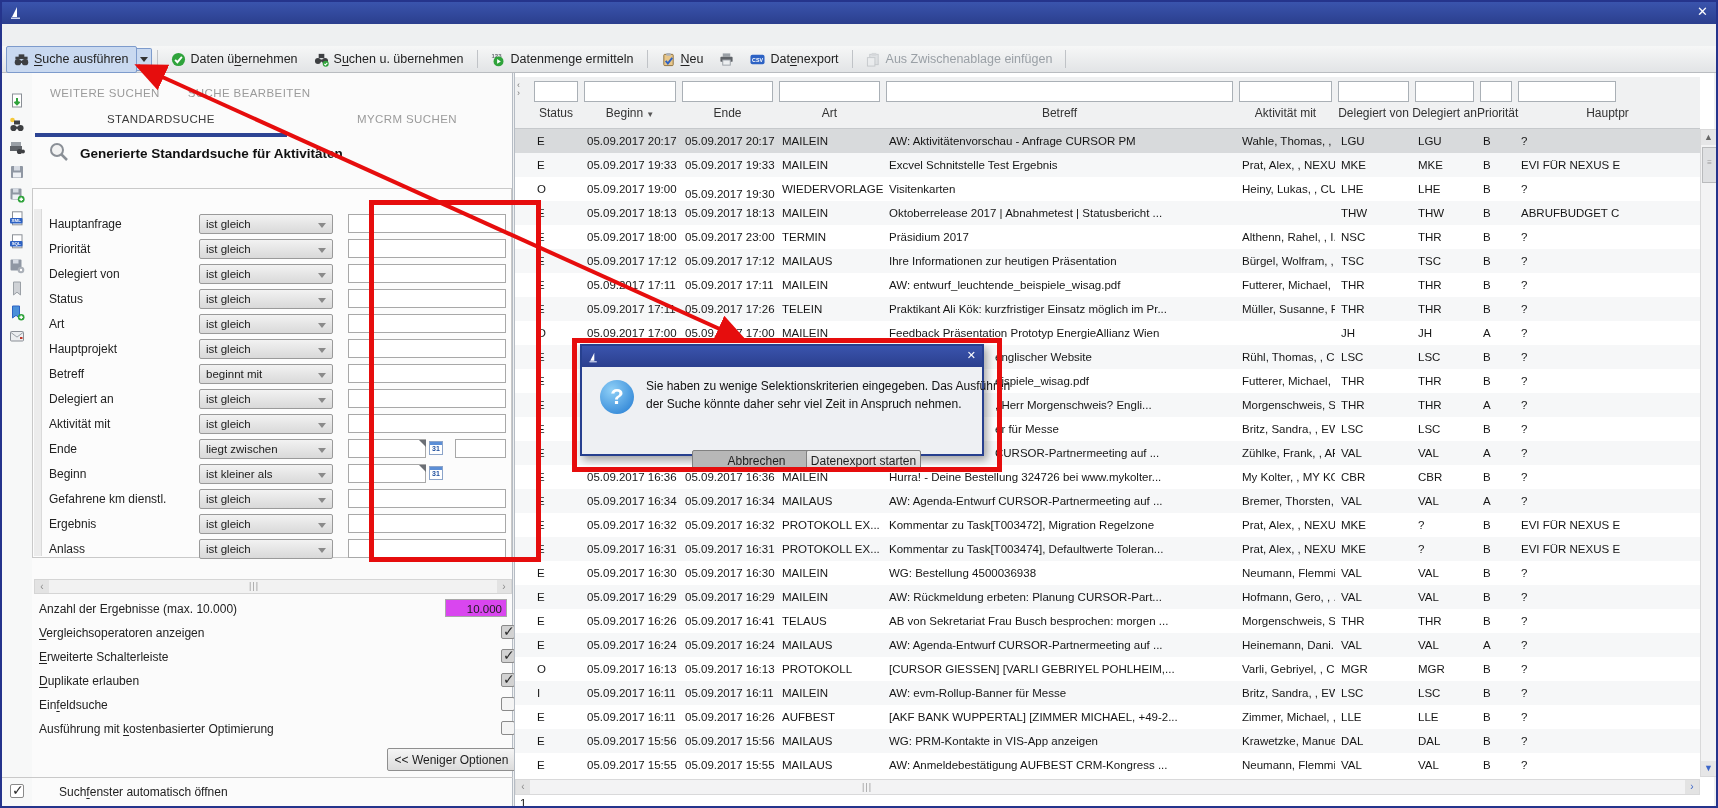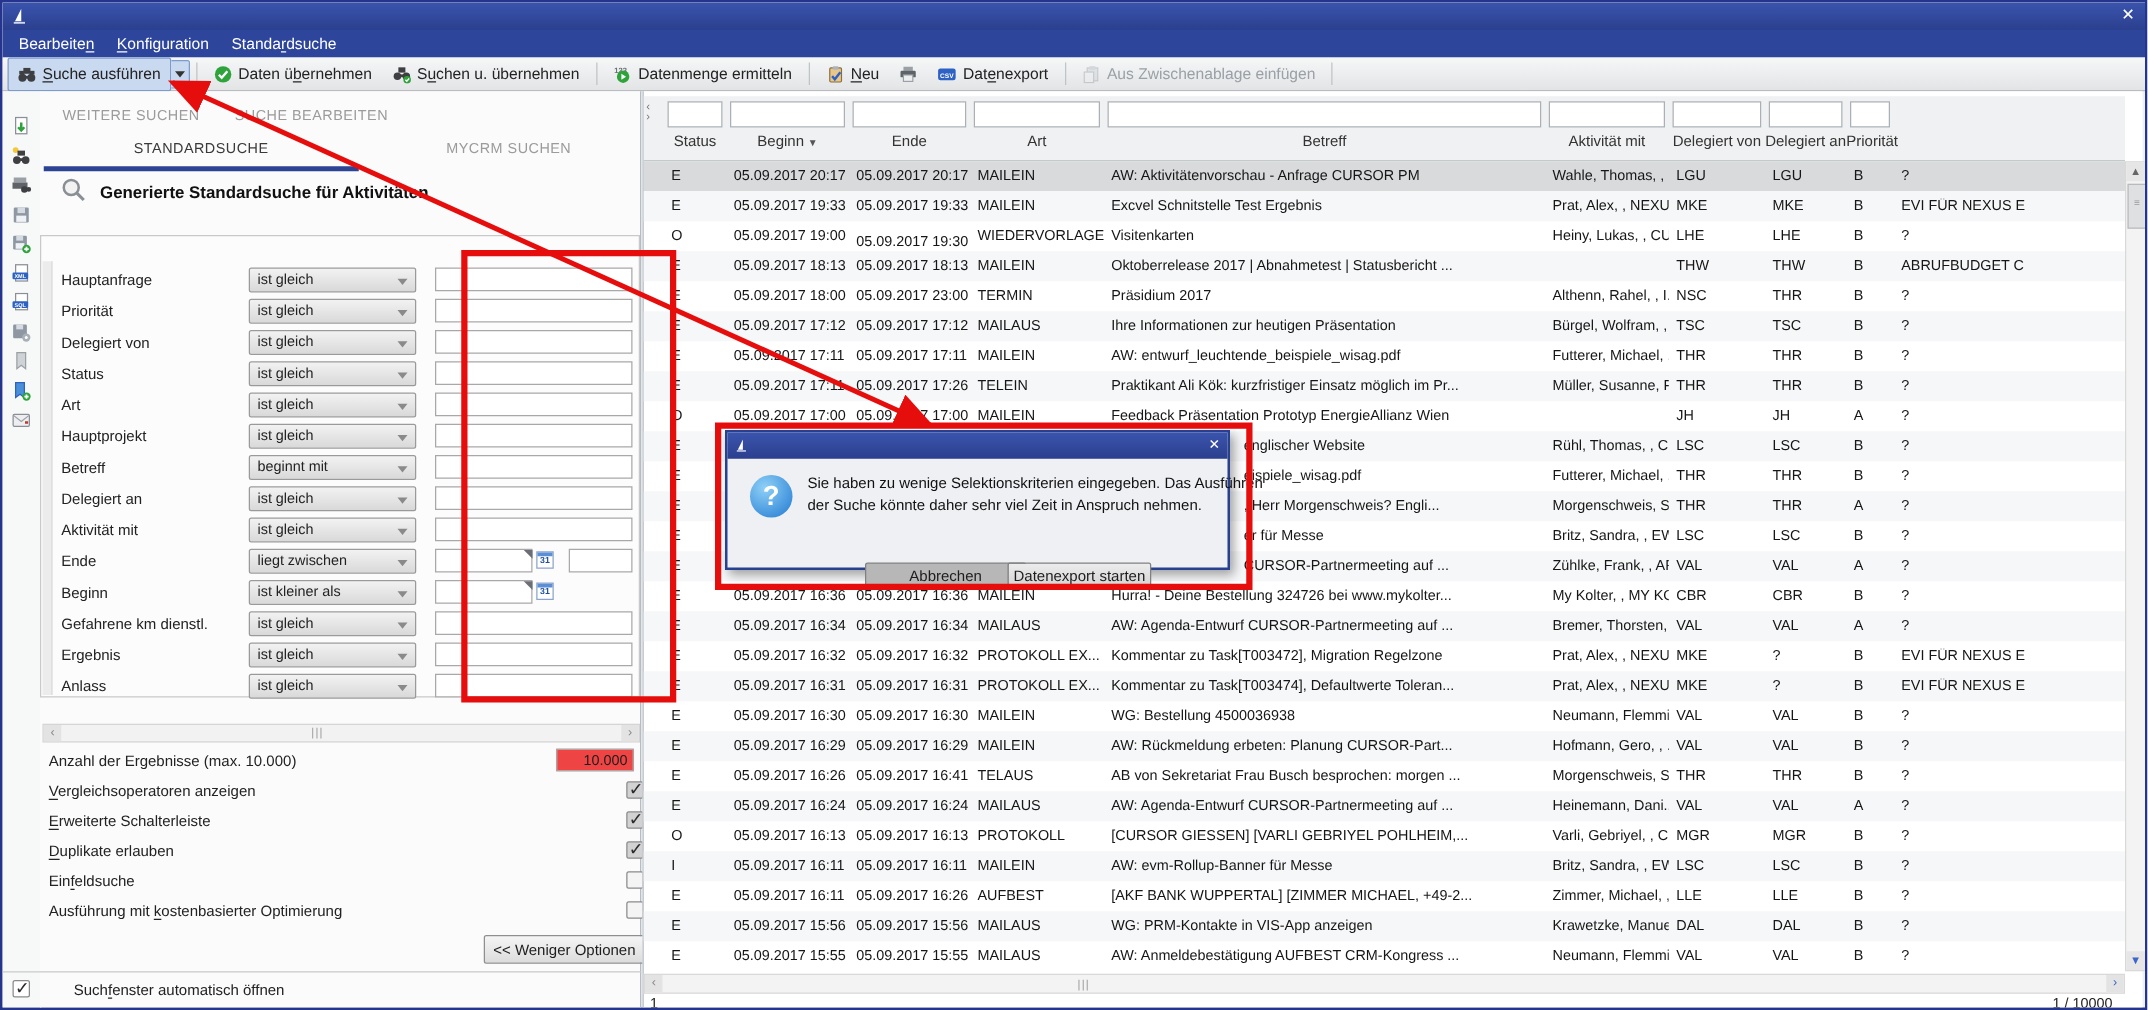--- a/index.html
+++ b/index.html
@@ -53,21 +53,21 @@
   .finput{position:absolute;top:1px;height:19px;border:1px solid #a8a8a8;background:#fff;box-sizing:border-box;}
   .calicon{position:absolute;top:3px;width:14px;height:14px;background:#fff;border:1px solid #8ca4c9;box-sizing:border-box;font-size:7px;
     color:#1d4e9e;text-align:center;line-height:13px;font-weight:bold;}
   .calicon::before{content:"";position:absolute;left:0;top:0;right:0;height:3px;background:#5b8ed6;}
   .corner{position:absolute;width:0;height:0;border-top:7px solid #6b6f75;border-left:7px solid transparent;}
   .hscroll{position:absolute;left:2px;top:506px;width:478px;height:15px;background:#f2f2f2;border:1px solid #d5d5d5;box-sizing:border-box;}
   .hs-arrow{position:absolute;top:0;width:14px;height:13px;background:#e3e3e3;color:#8a8a8a;font-size:10px;
     text-align:center;line-height:13px;cursor:pointer;}
   .hs-grip{position:absolute;top:2px;left:208px;width:22px;height:9px;color:#9a9a9a;font-size:9px;line-height:9px;text-align:center;letter-spacing:1px;}
   .opt-label{position:absolute;left:7px;font-size:12px;color:#222;}
-  .num-input{position:absolute;left:413px;width:62px;height:18px;border:1px solid #a8a8a8;background:#ef4444;
+  .num-input{position:absolute;left:413px;width:62px;height:18px;border:1px solid #a8a8a8;background:#d946ef;
     font-size:11.5px;text-align:right;padding-right:4px;line-height:18px;box-sizing:border-box;}
   .cb{position:absolute;width:14px;height:14px;border:1px solid #8a8a8a;background:#f4f4f4;box-sizing:border-box;border-radius:2px;cursor:pointer;}
   .cb.on{background:#d2d2d2;}
   .cb.on::after{content:"✓";position:absolute;left:1px;top:-3px;font-size:14px;font-weight:bold;color:#2c2c2c;}
   .cb.lite{background:#fff;}
   .less-btn{position:absolute;left:355px;top:675px;width:127px;height:21px;background:linear-gradient(#f5f5f5,#dcdcdc);
     border:1px solid #8f8f8f;border-radius:2px;font-size:12px;display:flex;align-items:center;justify-content:center;cursor:pointer;}
   .panel-divider{position:absolute;left:-30px;top:704px;width:511px;height:1px;background:#c9c9c9;}
   .autoopen-label{position:absolute;left:27px;top:712px;font-size:12px;color:#222;}
   
@@ -118,25 +118,20 @@
   <div class="titlebar">
     <span class="appicon">
       <svg viewBox="0 0 16 16" width="16" height="16">
           <path d="M4 12L9 2v10z" fill="#fff"></path>
           <rect x="3" y="12.5" width="9" height="1.5" fill="#cfd6ef"></rect>
         </svg>
     </span>
     <span class="close-x">✕</span>
   </div>
 
-  <div class="menubar" id="menubar">
-      <span class="menu-item">Bearbeite<u>n</u></span>
-      <span class="menu-item"><u>K</u>onfiguration</span>
-      <span class="menu-item">Standa<u>r</u>dsuche</span>
-    </div>
 
   <div class="toolbar" id="toolbar">
       <span class="tbtn active">
         <span style="display: inline-flex;">
           <svg viewBox="0 0 16 16" width="15" height="15">
             <rect x="5" y="2.5" width="6" height="5" fill="#3d3f42"></rect>
             <rect x="1.5" y="5" width="4" height="3" fill="#3d3f42"></rect>
             <rect x="10.5" y="5" width="4" height="3" fill="#3d3f42"></rect>
             <circle cx="4.2" cy="10.8" r="3.4" fill="#3d3f42"></circle>
             <circle cx="11.8" cy="10.8" r="3.4" fill="#3d3f42"></circle>
@@ -445,20 +440,24 @@
           <span class="hlabel">Delegiert von</span>
         </div>
         <div class="hcol" style="width: 65px;">
           <span class="hfilter" style=""></span>
           <span class="hlabel">Delegiert an</span>
         </div>
         <div class="hcol" style="width: 38px;">
           <span class="hfilter" style=""></span>
           <span class="hlabel">Priorität</span>
         </div>
+        <div class="hcol" style="width: 185px;">
+          <span class="hfilter" style="width:96px;right:auto;"></span>
+          <span class="hlabel">Hauptpr</span>
+        </div>
       </div>
     <div class="gbody" id="gbody">
         <div class="trow sel">
           <div class="tcell" style="width: 16px;"></div>
           <div class="tcell" style="width: 50px;">E</div>
           <div class="tcell" style="width: 98px;">05.09.2017 20:17</div>
           <div class="tcell" style="width: 97px;">05.09.2017 20:17</div>
           <div class="tcell" style="width: 107px;">MAILEIN</div>
           <div class="tcell" style="width: 353px;">AW: Aktivitätenvorschau - Anfrage CURSOR PM</div>
           <div class="tcell" style="width: 99px;">Wahle, Thomas, , ...</div>
@@ -810,21 +809,20 @@
       <span class="sbtn" style="top:0">▲</span>
       <span class="sthumb">≡</span>
       <span class="sbtn" style="bottom:0;color:#3c66c9">▼</span>
     </div>
     <div class="ghscroll" style="top:706px;width:1185px;">
       <span class="hs-arrow" style="left:0;height:14px;line-height:14px;">‹</span>
       <span class="hs-grip" style="left:340px;top:3px">|||</span>
       <span class="hs-arrow" style="right:0;height:14px;line-height:14px;color:#3c66c9">›</span>
     </div>
     <span class="statusrow" style="left:5px;top:724px">1</span>
-    <span class="statusrow" style="right:24px;top:724px;text-align:right">1 / 10000</span>
   </div>
 
   <div class="dialog">
     <div class="dlg-title">
       <span class="appicon">
         <svg viewBox="0 0 16 16" width="13" height="13">
             <path d="M4 12L9 2v10z" fill="#fff"></path>
             <rect x="3" y="12.5" width="9" height="1.5" fill="#cfd6ef"></rect>
           </svg>
       </span>

